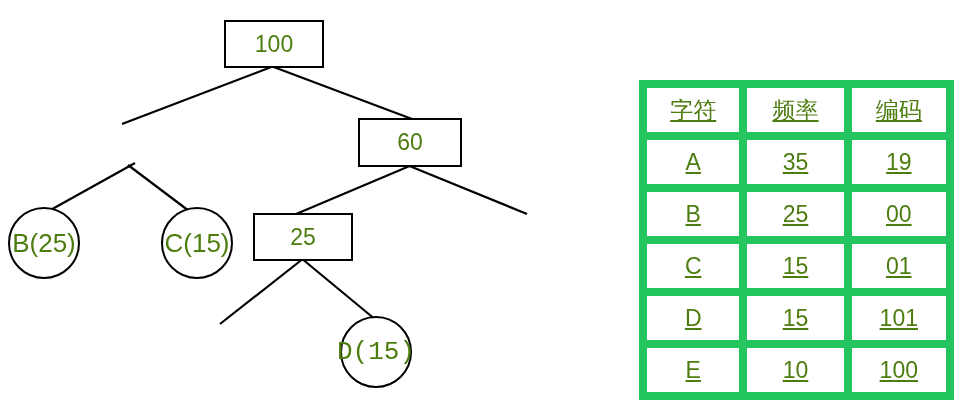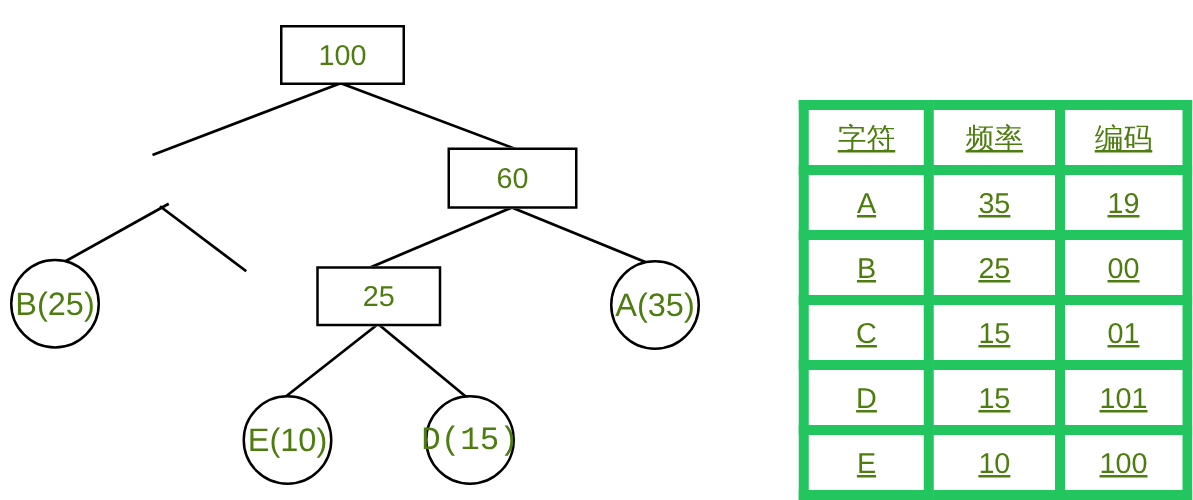--- a/index.html
+++ b/index.html
@@ -87,22 +87,21 @@
       <line x1="407" y1="165" x2="527" y2="214"></line>
       <line x1="304" y1="258" x2="220" y2="324"></line>
       <line x1="301" y1="258" x2="382" y2="325"></line>
     </svg>
 
     <div class="node rect" style="left:224px; top:20px;  width:100px; height:48px;">100</div>
     <div class="node rect" style="left:358px; top:118px; width:104px; height:49px;">60</div>
     <div class="node rect" style="left:253px; top:213px; width:100px; height:48px;">25</div>
 
     <div class="node circle" style="left:8px;   top:207px; width:72px; height:72px;">B(25)</div>
-    <div class="node circle" style="left:488px; top:208px; width:72px; height:72px;">A(35)</div>
-    <div class="node circle" style="left:194px; top:316px; width:72px; height:72px;">E(10)</div>
+    <div class="node circle" style="left:161px; top:207px; width:72px; height:72px;">C(15)</div>
     <div class="node circle" style="left:340px; top:316px; width:72px; height:72px;font-family:Liberation Mono, monospace;">D(15)</div>
   </div>
 
   <table class="freq-table">
     <thead>
       <tr>
         <th class="col-char">字符</th>
         <th class="col-freq">频率</th>
         <th class="col-code">编码</th>
       </tr>

